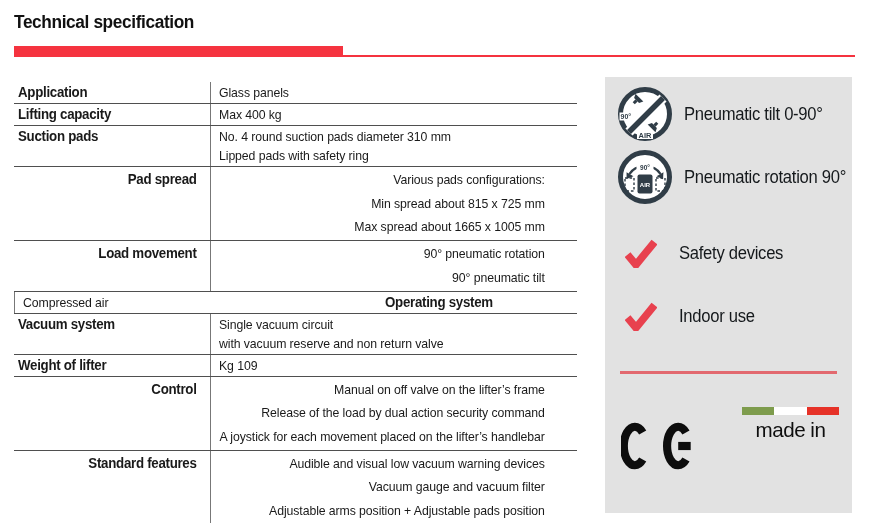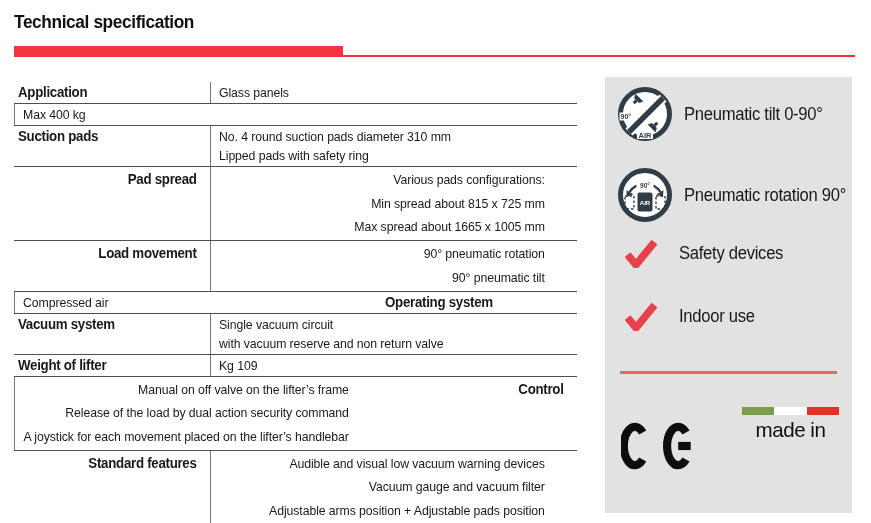--- a/index.html
+++ b/index.html
@@ -24,21 +24,21 @@
   .cell.label .lbl{transform:scaleX(0.95);transform-origin:0 0;white-space:nowrap;font-size:14px;letter-spacing:-0.3px;}
   .cell.value{flex:1;border-left:1px solid var(--border-mid,#777);padding:1px 0 1px 8px;line-height:19px;}
   .cell.value .line{font-size:13.5px;white-space:nowrap;transform:scaleX(0.91);transform-origin:0 0;letter-spacing:-0.1px;}
   .row.spaced .cell{padding-top:3px;padding-bottom:4px;text-align:right;}
   .row.spaced .cell.value .line + .line{margin-top:4.5px;}
   
   .sidebar{position:absolute;left:605px;top:77px;width:247px;height:436px;background:var(--sidebar-bg,#e2e2e2);}
   .feature{position:absolute;display:flex;align-items:center;}
   .feature .txt{font-size:17.5px;letter-spacing:-0.3px;color:#15191c;white-space:nowrap;transform:scaleX(0.95);transform-origin:0 50%;}
   .f1{left:12px;top:9px;}  .f1 .txt{margin-left:11px;}
-  .f2{left:12px;top:90px;} .f2 .txt{margin-left:11px;}
+  .f2{left:12px;top:72px;} .f2 .txt{margin-left:11px;}
   .f3{left:20px;top:161px;}.f3 .txt{margin-left:22px;}
   .f4{left:20px;top:224px;}.f4 .txt{margin-left:22px;}
   .sidebar-divider{position:absolute;left:15px;top:294px;width:217px;height:3px;background:var(--divider,#e2696f);}
   .ce-mark{position:absolute;left:16px;top:344px;}
   .made-in{position:absolute;left:137px;top:330px;width:97px;text-align:center;color:#0f0f0f;}
   .made-in .flag{display:flex;height:8px;width:97px;margin-bottom:4px;}
   .made-in .flag span{flex:1;height:8px;}
   .made-in .l1{font-size:21px;line-height:21px;font-weight:400;letter-spacing:-0.5px;transform:scaleX(0.98);transform-origin:50% 0;}
   .made-in .l2{font-size:28px;line-height:26px;font-weight:bold;letter-spacing:-1px;transform:scaleX(1.0);transform-origin:50% 0;}
 </style>
@@ -55,20 +55,23 @@
 <div class="spec-table">
     <div class="row">
       <div class="cell label">
         <div class="lbl">Application</div>
       </div>
       <div class="cell value">
         <div class="line">Glass panels</div>
       </div>
     </div>
     <div class="row">
+      <div class="cell label">
+        <div class="lbl">Lifting capacity</div>
+      </div>
       <div class="cell value">
         <div class="line">Max 400 kg</div>
       </div>
     </div>
     <div class="row">
       <div class="cell label">
         <div class="lbl">Suction pads</div>
       </div>
       <div class="cell value">
         <div class="line">No. 4 round suction pads diameter 310 mm</div>
@@ -113,27 +116,27 @@
     </div>
     <div class="row">
       <div class="cell label">
         <div class="lbl">Weight of lifter</div>
       </div>
       <div class="cell value">
         <div class="line">Kg 109</div>
       </div>
     </div>
     <div class="row spaced">
+      <div class="cell label">
+        <div class="lbl">Control</div>
+      </div>
       <div class="cell value">
         <div class="line">Manual on off valve on the lifter’s frame</div>
         <div class="line">Release of the load by dual action security command</div>
         <div class="line">A joystick for each movement placed on the lifter’s handlebar</div>
-      </div>
-      <div class="cell label">
-        <div class="lbl">Control</div>
       </div>
     </div>
     <div class="row spaced">
       <div class="cell label">
         <div class="lbl">Standard features</div>
       </div>
       <div class="cell value">
         <div class="line">Audible and visual low vacuum warning devices</div>
         <div class="line">Vacuum gauge and vacuum filter</div>
         <div class="line">Adjustable arms position + Adjustable pads position</div>

